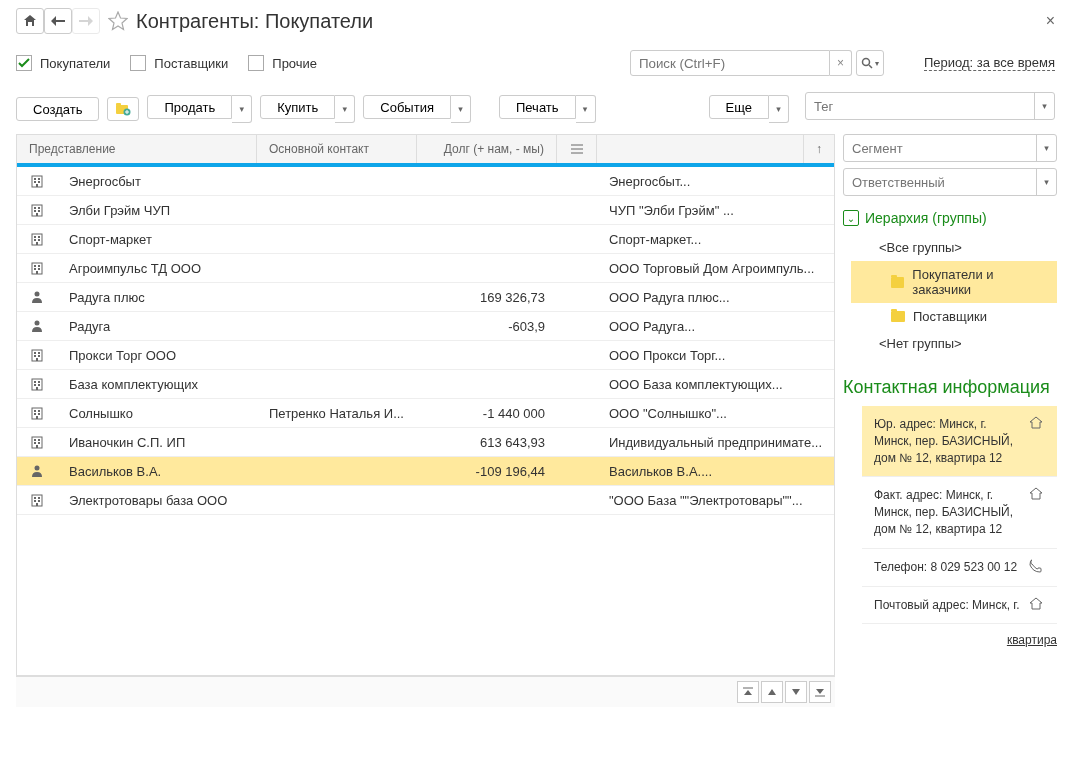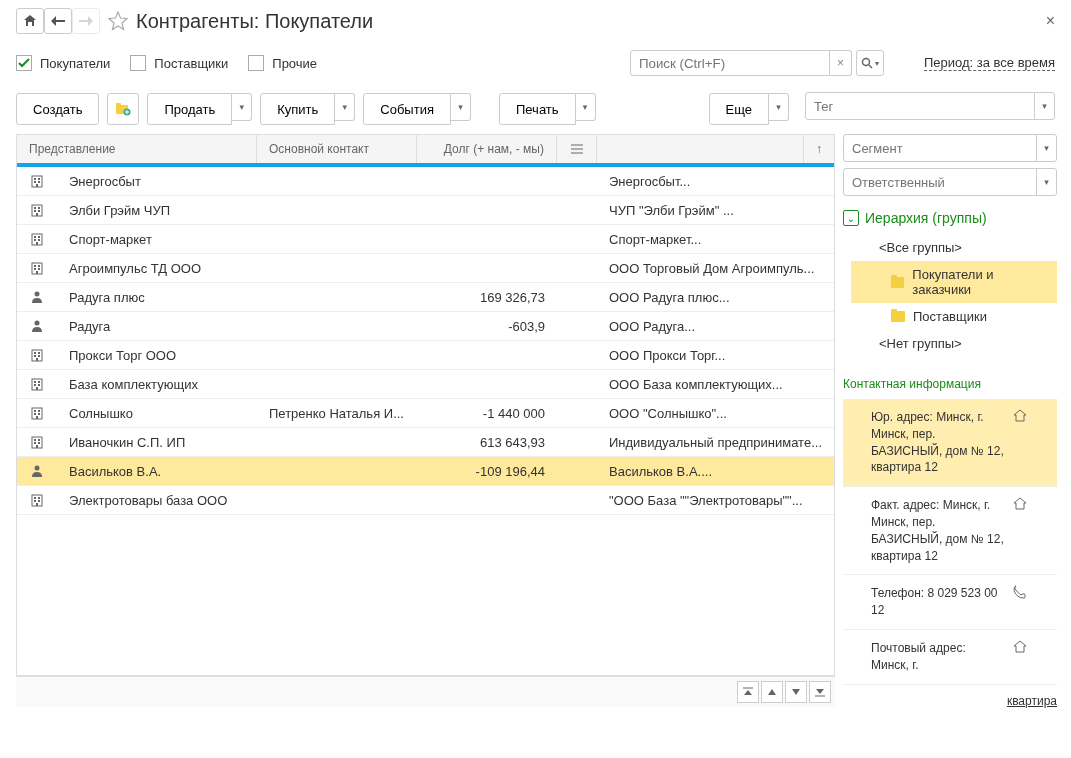--- a/index.html
+++ b/index.html
@@ -13,21 +13,21 @@
 .filter-row { display: flex; align-items: center; padding: 8px 16px; gap: 20px; }
 .checkbox-group { display: flex; align-items: center; gap: 8px; }
 .checkbox { width: 16px; height: 16px; border: 1px solid #aaa; display: inline-flex; align-items: center; justify-content: center; background: #fff; }
 .checkbox.checked { background: #fff; }
 .search-box { margin-left: auto; display: flex; align-items: center; }
 .search-input { width: 200px; height: 26px; border: 1px solid #ccc; padding: 0 8px; color: #3b82f6; border-radius: 3px 0 0 3px; }
 .search-clear { width: 22px; height: 26px; border: 1px solid #ccc; border-left: none; background: #fff; display: flex; align-items: center; justify-content: center; border-radius: 0 3px 3px 0; cursor: pointer; }
 .search-btn { width: 28px; height: 26px; border: 1px solid #ccc; background: #fff; margin-left: 4px; border-radius: 3px; display: flex; align-items: center; justify-content: center; cursor: pointer; }
 .period-label { margin-left: 20px; border-bottom: 1px dashed #666; cursor: pointer; }
 .toolbar-row { display: flex; align-items: center; padding: 8px 16px; gap: 8px; }
-.btn { height: 32px; padding: 0 16px; border: 1px solid #ccc; background: #fff; border-radius: 3px; cursor: pointer; display: flex; align-items: center; gap: 6px; font-size: 13px; }
+.btn { height: 24px; padding: 0 16px; border: 1px solid #ccc; background: #fff; border-radius: 3px; cursor: pointer; display: flex; align-items: center; gap: 6px; font-size: 13px; }
 .btn.icon-only { padding: 0; width: 32px; justify-content: center; }
 .btn-dropdown { display: flex; }
 .btn-dropdown .btn { border-radius: 3px 0 0 3px; }
 .btn-dropdown .dd-arrow { width: 20px; height: 28px; border: 1px solid #ccc; border-left: none; background: #fff; border-radius: 0 3px 3px 0; display: flex; align-items: center; justify-content: center; cursor: pointer; }
 .toolbar-spacer { flex: 1; }
 .main-content { display: flex; padding: 0 16px; gap: 8px; }
 .table-container { flex: 1; border: 1px solid #ddd; }
 .table-header { display: flex; background: #f5f5f5; border-bottom: 4px solid #0ea5e9; height: 32px; align-items: center; }
 .th { padding: 0 12px; border-right: 1px solid #ddd; height: 100%; display: flex; align-items: center; color: #666; font-size: 12px; }
 .th-name { width: 200px; }
@@ -55,22 +55,22 @@
 .section-header { display: flex; align-items: center; gap: 6px; padding: 8px 0; color: #1a8c1a; font-size: 14px; cursor: pointer; }
 .collapse-icon { width: 16px; height: 16px; border: 1px solid #1a8c1a; display: flex; align-items: center; justify-content: center; color: #1a8c1a; font-size: 10px; border-radius: 2px; }
 .tree { padding-left: 8px; }
 .tree-item { display: flex; align-items: center; gap: 8px; padding: 6px 8px; cursor: pointer; }
 .tree-item.selected { background: #ffe99d; }
 .tree-item.indent1 { padding-left: 28px; }
 .tree-item.indent2 { padding-left: 40px; }
 .folder-icon { width: 14px; height: 11px; background: #f4d03f; border-radius: 1px; position: relative; }
 .folder-icon::before { content: ''; position: absolute; top: -2px; left: 0; width: 6px; height: 2px; background: #f4d03f; border-radius: 1px 1px 0 0; }
 .contact-section { margin-top: 12px; }
-.contact-title { color: #1a8c1a; font-size: 12px; padding: 8px 0; }
-.contact-item { display: flex; align-items: flex-start; padding: 10px 28px; gap: 8px; border-bottom: 1px solid #eee; }
+.contact-title { color: #1a8c1a; font-size: 18px; padding: 8px 0; }
+.contact-item { display: flex; align-items: flex-start; padding: 10px 12px; gap: 8px; border-bottom: 1px solid #eee; margin-left: 19px; }
 .contact-item.selected { background: #ffeeb0; }
 .contact-text { flex: 1; line-height: 1.4; font-size: 12px; }
 .contact-icon { width: 16px; flex-shrink: 0; }
 .collapse-link { text-align: right; padding: 8px 0; }
 .collapse-link a { color: #333; text-decoration: underline; cursor: pointer; font-size: 12px; }
 svg { display: block; }
 .table-scroll { height: 540px; overflow: hidden; display: flex; flex-direction: column; }
 .table-body { flex: 1; overflow-y: auto; }
 </style>
 </head>

